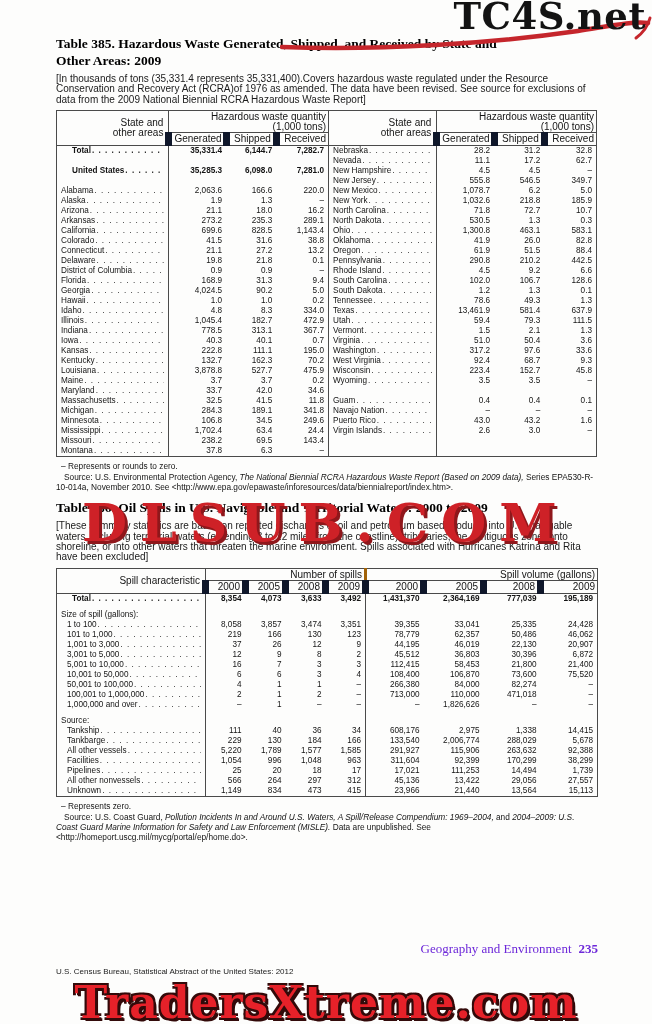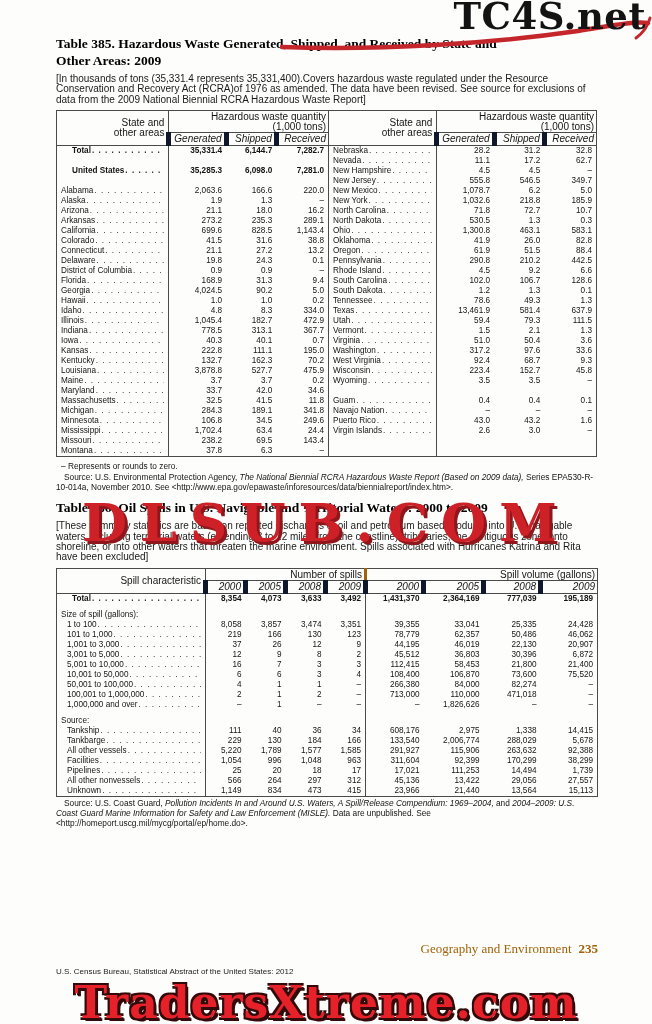--- a/index.html
+++ b/index.html
@@ -11,21 +11,21 @@
   #t386-title{margin-top:8px;position:relative;z-index:1;}
   .note{font-size:10px;line-height:10.4px;margin-top:5px;color:#1a1a1a;}
   table{width:100%;border-collapse:collapse;table-layout:fixed;margin-top:5px;
         border:1px solid #4a4a4a;font-size:8.2px;color:#141414;}
   thead{border-bottom:1px solid #4a4a4a;}
   th{font-weight:400;text-align:right;vertical-align:middle;padding:1px 2px;line-height:9.5px;font-size:10px;}
   .stubh{border-right:1px solid #4a4a4a;padding-left:48px;}
   .p2h{border-left:1px solid #4a4a4a;border-right:1px solid #4a4a4a;}
   .grp{border-bottom:1px solid #4a4a4a;}
   .gl{border-left:3px solid #a16207;}
-  .h2 th{border-left:5px solid #0f172a;font-style:italic;}
+  .h2 th{border-left:7px solid #0f172a;}
   tbody td{height:10px;line-height:10px;padding:0 4px 0 4px;overflow:hidden;vertical-align:middle;}
   .num{text-align:right;}
   .stubflex{display:flex;align-items:baseline;overflow:hidden;}
   .lbl{white-space:nowrap;}
   .dots{flex:1;white-space:nowrap;overflow:hidden;margin-left:1px;letter-spacing:1px;color:#2a2a2a;}
   .b{font-weight:700;}
   .ind .lbl{padding-left:11px;}
   .d .lbl{padding-left:6px;}
   .sp td{height:6px;line-height:6px;}
   
@@ -38,21 +38,21 @@
   .src i{font-style:italic;}
   
   .wm-top{position:absolute;top:-6px;right:6px;z-index:5;font-family:"DejaVu Serif",serif;
           font-weight:700;font-size:37px;color:#131313;letter-spacing:0.5px;}
   .wm-mid{position:absolute;top:492px;left:0;width:652px;text-align:center;z-index:6;
           font-family:"DejaVu Serif",serif;font-weight:700;font-size:52px;letter-spacing:13px;
           color:#ce2127;text-shadow:3px 3px 0 #8f171b;}
   .wm-bot{position:absolute;bottom:-4px;left:0;width:652px;text-align:center;z-index:6;
           font-family:"DejaVu Serif",serif;font-weight:700;font-size:44px;letter-spacing:1px;color:#e62129;
           text-shadow:-2px -2px 0 #330a0a,2px -2px 0 #330a0a,-2px 2px 0 #330a0a,2px 2px 0 #330a0a,3px 3px 0 #330a0a;}
-  .footer-right{position:absolute;right:54px;top:941px;font-family:"Liberation Serif",serif;font-size:13px;color:#a16207;}
+  .footer-right{position:absolute;right:54px;top:941px;font-family:"Liberation Serif",serif;font-size:13px;color:#6d28d9;}
   .footer-right .pg{font-weight:700;padding-left:7px;}
   .imprint{position:absolute;left:56px;top:967px;font-size:8px;color:#222;}
 </style>
 </head>
 <body>
 
 <div class="wm-top">TC4S.net</div>
 <svg style="position:absolute;left:280px;top:16px;width:372px;height:38px;z-index:4" viewBox="0 0 372 38">
   <path d="M2,31 C100,35 215,27 298,15 C330,10 352,5 368,7" stroke="#c5262c" stroke-width="4.5" fill="none" stroke-linecap="round"></path>
   <path d="M356,22 C364,16 368,10 370,2" stroke="#c5262c" stroke-width="3" fill="none" stroke-linecap="round"></path>
@@ -311,21 +311,21 @@
           <td class="num">88.4</td>
         </tr>
         <tr>
           <td class="stub">
             <div class="stubflex">
               <span class="lbl">Delaware</span>
               <span class="dots">. . . . . . . . . . . . . . . . . . . . . . . . . . . . . . . . . . . . . . . . . . . . . . . . . . . . . . . . . . . . </span>
             </div>
           </td>
           <td class="num">19.8</td>
-          <td class="num">24.3</td>
+          <td class="num">21.8</td>
           <td class="num">0.1</td>
           <td class="stub">
             <div class="stubflex">
               <span class="lbl">Pennsylvania</span>
               <span class="dots">. . . . . . . . . . . . . . . . . . . . . . . . . . . . . . . . . . . . . . . . . . . . . . . . . . . . . . . . . . . . </span>
             </div>
           </td>
           <td class="num">290.8</td>
           <td class="num">210.2</td>
           <td class="num">442.5</td>
@@ -1056,20 +1056,21 @@
           <td class="num">473</td>
           <td class="num">415</td>
           <td class="num">23,966</td>
           <td class="num">21,440</td>
           <td class="num">13,564</td>
           <td class="num">15,113</td>
         </tr>
       </tbody>
   </table>
 
+  <div class="fnote">– Represents zero.</div>
   <div class="src">
     <span>Source: U.S. Coast Guard, </span><i>Pollution Incidents In and Around U.S. Waters, A Spill/Release Compendium: 1969–2004,</i><span> and </span><i>2004–2009: U.S. Coast Guard Marine Information for Safety and Law Enforcement (MISLE).</i><span> Data are unpublished. See &lt;http://homeport.uscg.mil/mycg/portal/ep/home.do&gt;.</span>
   </div>
 
 </div>
 
 <div class="footer-right">
   <span>Geography and Environment</span><span class="pg">235</span>
 </div>
 <div class="imprint">U.S. Census Bureau, Statistical Abstract of the United States: 2012</div>

